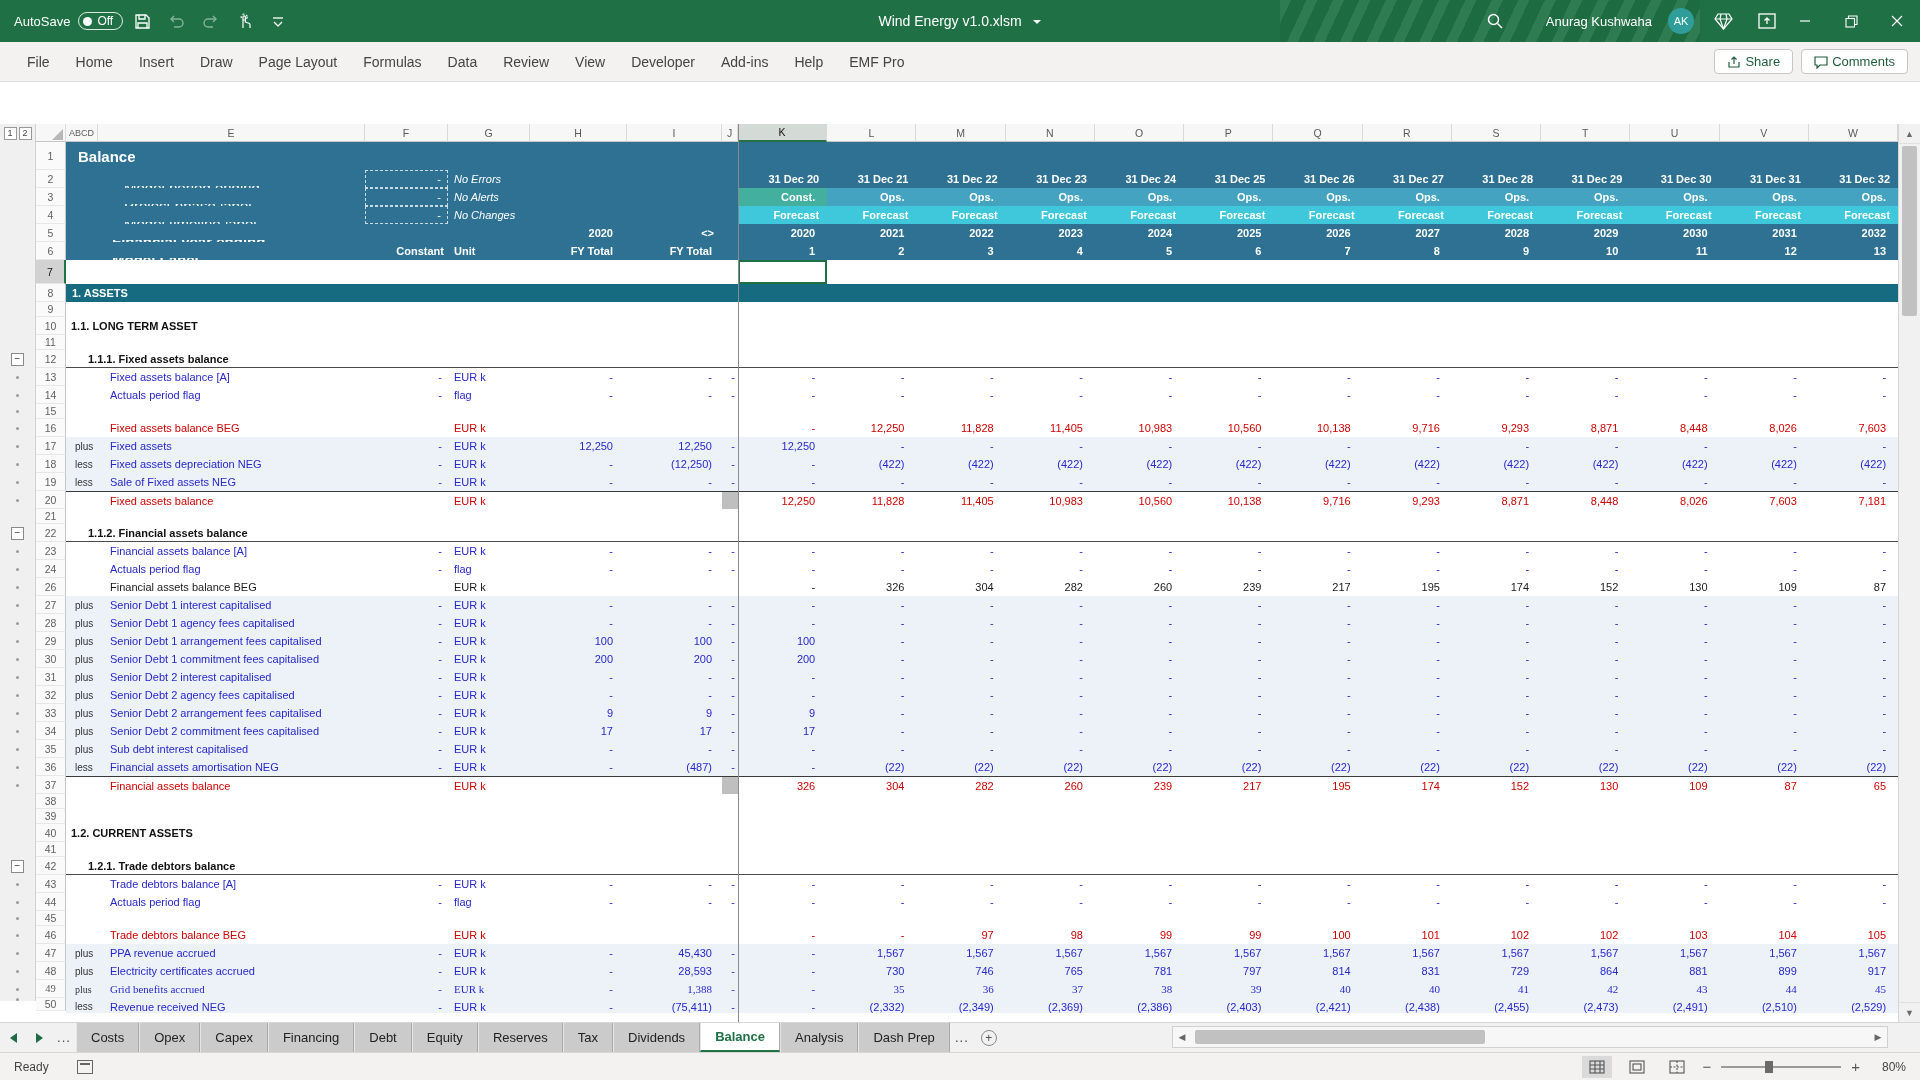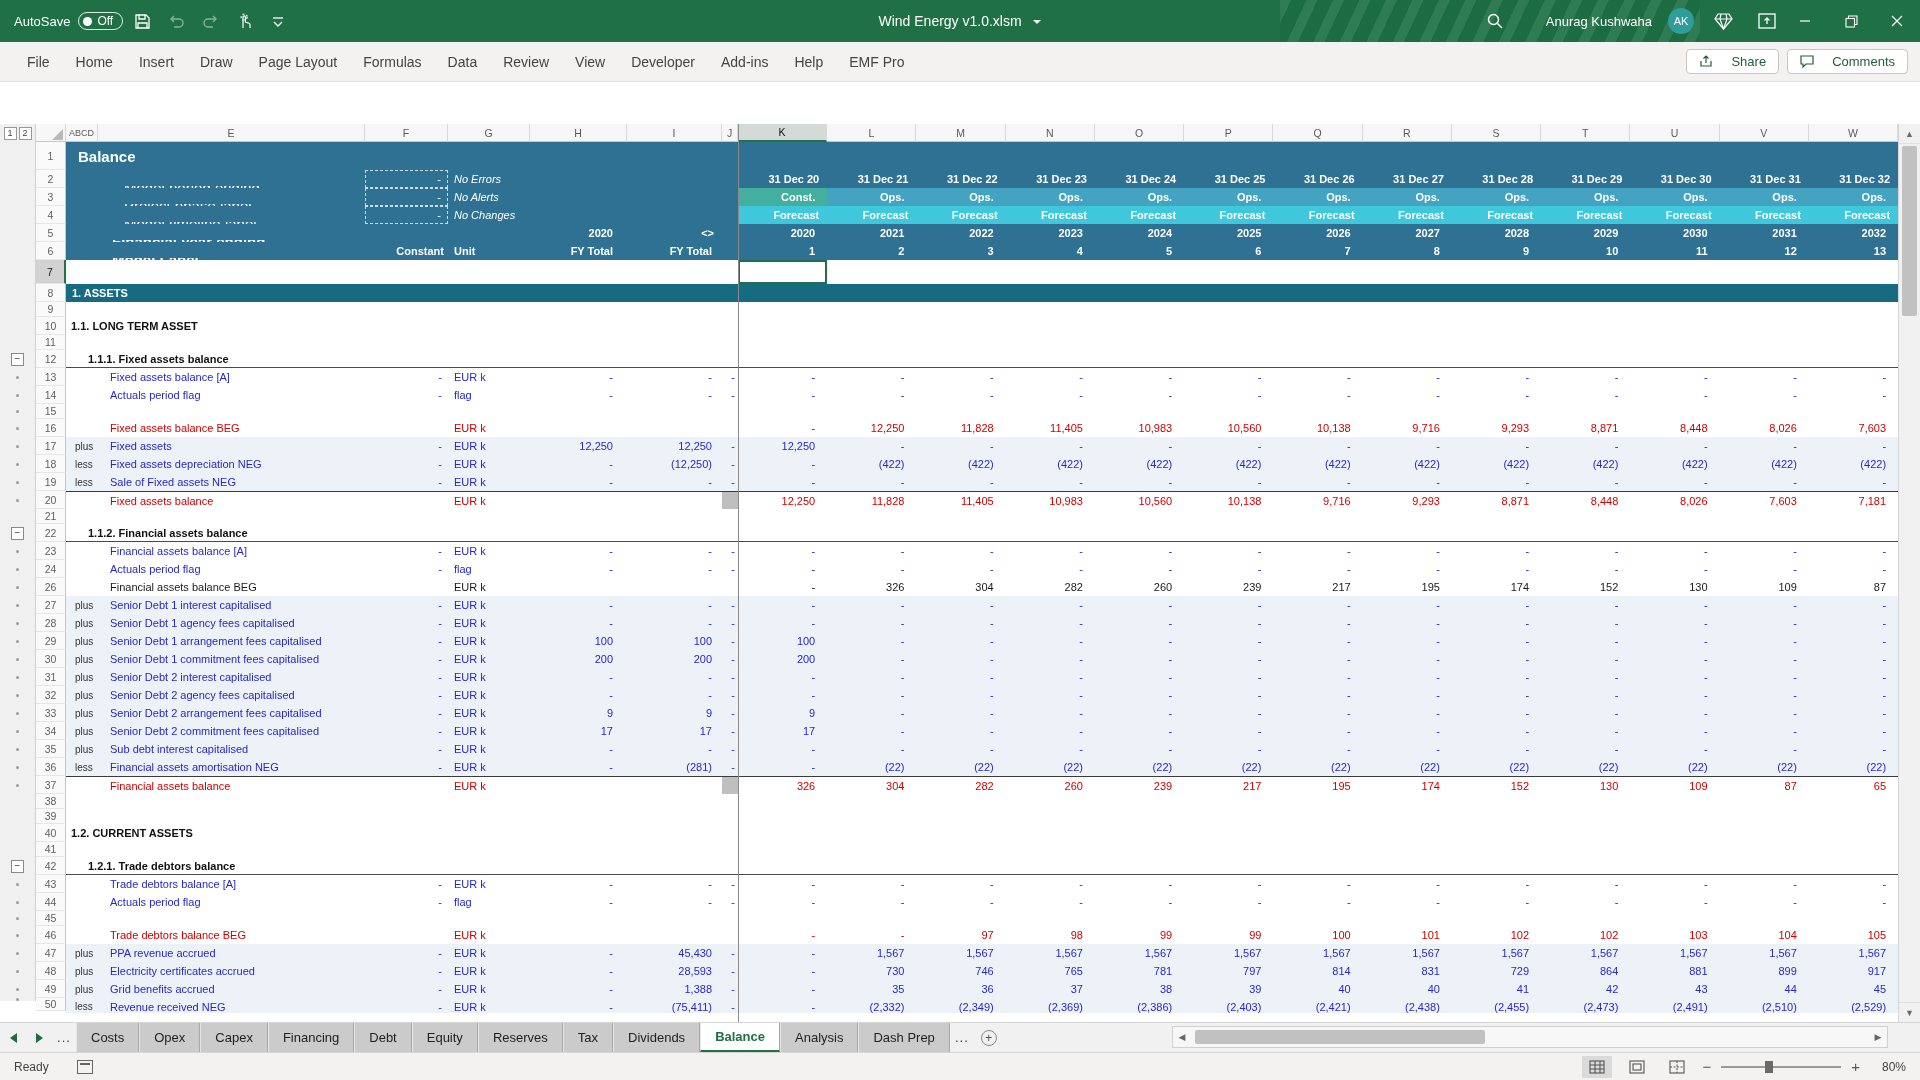--- a/index.html
+++ b/index.html
@@ -21,21 +21,21 @@
   .tb-right { position:absolute; right:0; top:0; height:42px; display:flex; align-items:center; }
   .avatar { width:26px; height:26px; border-radius:50%; background:#2F9E9B; color:#fff; font-size:11px; display:flex; align-items:center; justify-content:center; margin:0 10px; }
   .username { font-size:13px; margin:0 6px; }
   .winbtn { width:46px; height:42px; display:flex; align-items:center; justify-content:center; }
 
   
   .ribbonrow { height:40px; background:#F3F2F1; border-bottom:1px solid #E1DFDD; display:flex; align-items:center; position:relative; }
   .rtabs { display:flex; margin-left:14px; }
   .rtab { padding:0 13px; font-size:14px; color:#444; height:40px; display:flex; align-items:center; cursor:default; }
   .rib-right { position:absolute; right:12px; display:flex; gap:8px; }
-  .chipbtn { display:flex; align-items:flex-start; gap:18px; background:#fff; border:1px solid #C8C6C4; border-radius:4px; padding:4px 12px; font-size:13px; color:#205E3B; }
+  .chipbtn { display:flex; align-items:flex-end; gap:4px; background:#fff; border:1px solid #C8C6C4; border-radius:4px; padding:4px 12px; font-size:13px; color:#205E3B; }
 
   
   .fbar { height:42px; background:#F3F2F1; display:flex; align-items:center; border-bottom:1px solid #D6D4D2; position:relative; }
   .namebox { width:200px; height:26px; background:#fff; border:1px solid #C8C6C4; margin-left:8px; display:flex; align-items:center; font-size:12px; color:#222; padding-left:8px; position:relative; }
   .namebox .dd { position:absolute; right:6px; width:0; height:0; border-left:4px solid transparent; border-right:4px solid transparent; border-top:5px solid #777; }
   .fsep { color:#B5B3B1; margin:0 8px; font-size:14px; }
   .fbtn { width:24px; display:flex; justify-content:center; color:#9a9a9a; font-size:13px; }
   .fx { font-style:italic; color:#666; font-weight:bold; font-size:13px; }
   .finput { flex:1; height:26px; background:#fff; border:1px solid #D6D4D2; margin:0 4px 0 8px; }
   .fexp { width:22px; text-align:center; color:#777; font-size:11px; }
@@ -1088,21 +1088,21 @@
           <div class="gut">
             <div class="odot"></div>
           </div>
           <div class="num">36</div>
           <div class="rbody">
             <div class="c-abcd cell pre">less</div>
             <div class="c-E cell lbl t-blue">Financial assets amortisation NEG</div>
             <div class="c-F cell ra t-blue" style="padding-right: 6px;">-</div>
             <div class="c-G cell t-blue" style="padding-left: 6px;">EUR k</div>
             <div class="c-H cell ra t-blue" style="padding-right: 14px;">-</div>
-            <div class="c-I cell ra t-blue" style="padding-right: 10px;">(281)</div>
+            <div class="c-I cell ra t-blue" style="padding-right: 10px;">(487)</div>
             <div class="c-J cell ra t-blue" style="padding-right: 3px;">-</div>
             <div class="pers">
               <div class="per cell t-blue">-</div>
               <div class="per cell t-blue">(22)</div>
               <div class="per cell t-blue">(22)</div>
               <div class="per cell t-blue">(22)</div>
               <div class="per cell t-blue">(22)</div>
               <div class="per cell t-blue">(22)</div>
               <div class="per cell t-blue">(22)</div>
               <div class="per cell t-blue">(22)</div>
@@ -1325,21 +1325,21 @@
               <div class="per cell t-blue">814</div>
               <div class="per cell t-blue">831</div>
               <div class="per cell t-blue">729</div>
               <div class="per cell t-blue">864</div>
               <div class="per cell t-blue">881</div>
               <div class="per cell t-blue">899</div>
               <div class="per cell t-blue">917</div>
             </div>
           </div>
         </div>
-        <div class="row shade" style="height: 18px;">
+        <div class="row shade" style="height: 18px; font-family: Liberation Serif, serif;">
           <div class="gut">
             <div class="odot"></div>
           </div>
           <div class="num">49</div>
           <div class="rbody">
             <div class="c-abcd cell pre">plus</div>
             <div class="c-E cell lbl t-blue">Grid benefits accrued</div>
             <div class="c-F cell ra t-blue" style="padding-right: 6px;">-</div>
             <div class="c-G cell t-blue" style="padding-left: 6px;">EUR k</div>
             <div class="c-H cell ra t-blue" style="padding-right: 14px;">-</div>

